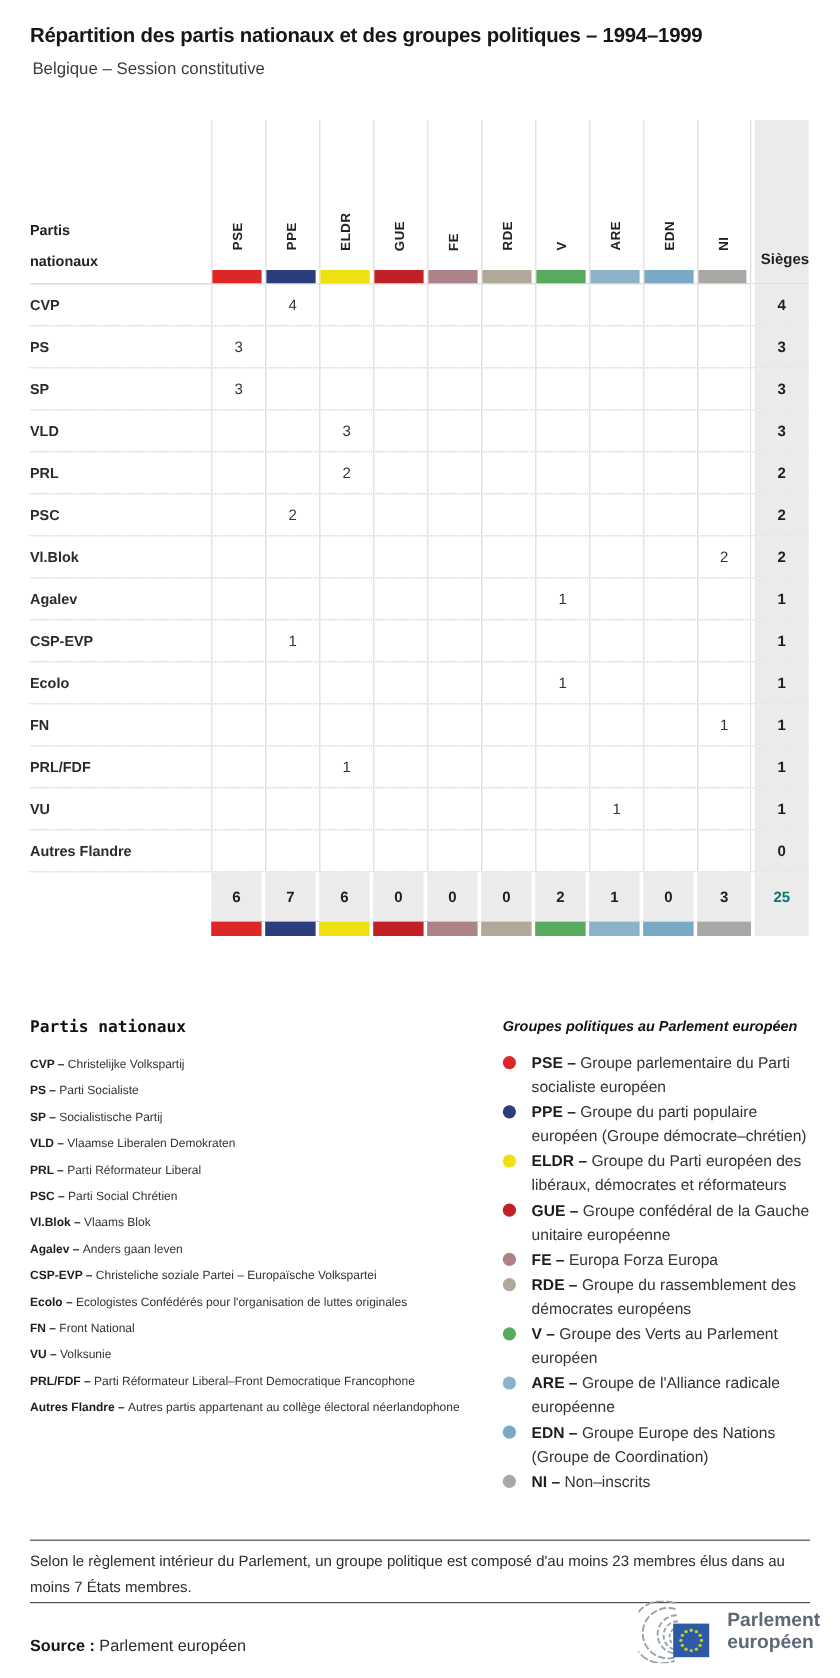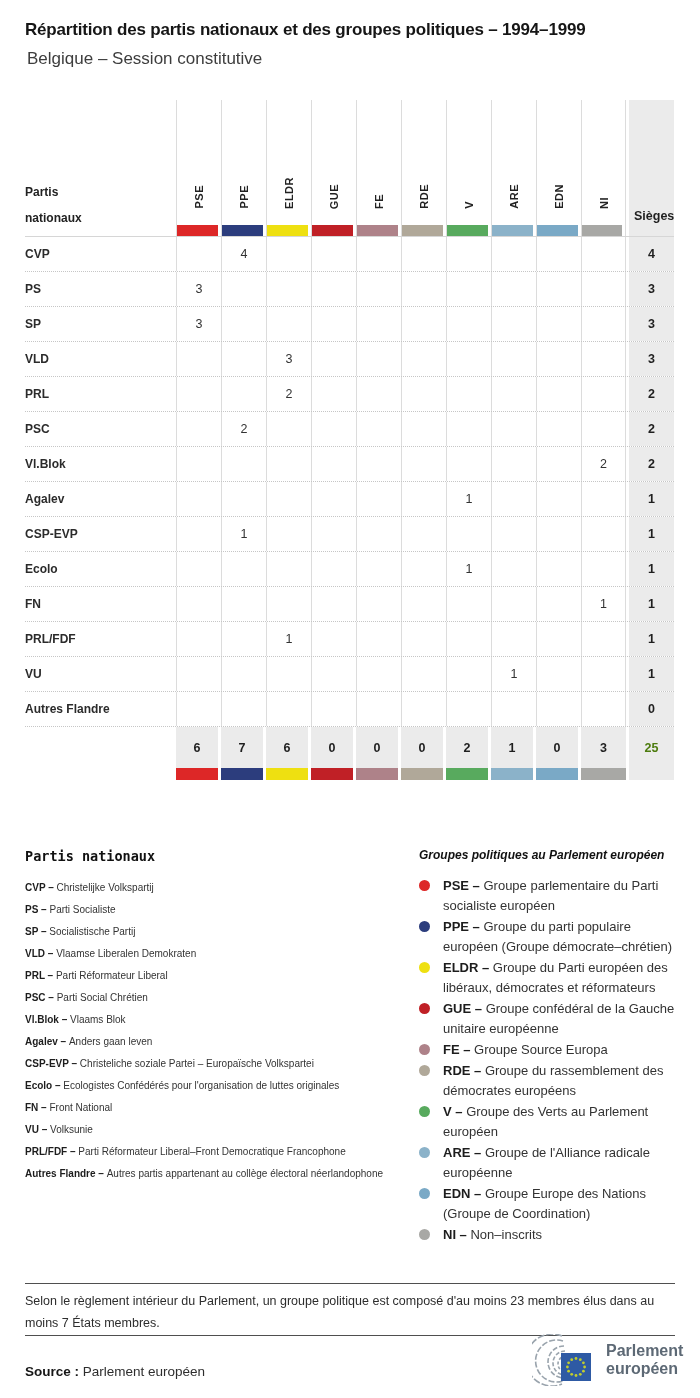--- a/index.html
+++ b/index.html
@@ -1,20 +1,20 @@
 <!DOCTYPE html>
 <html><head>
 <meta charset="utf-8">
 <style>
   html,body{margin:0;padding:0;background:#fff;}
   .page{position:relative;width:700px;height:1398px;background:#fff;overflow:hidden;
         font-family:"Liberation Sans",sans-serif;color:#2e2e2e;}
   
   .title{position:absolute;left:25px;top:20px;font-size:17px;font-weight:bold;color:#161616;letter-spacing:-.2px;}
-  .subtitle{position:absolute;left:27px;top:49px;font-size:17px;font-weight:400;color:#3d3d3d;}
+  .subtitle{position:absolute;left:27px;top:49px;font-size:14px;font-weight:400;color:#3d3d3d;}
   
   .tbl{position:absolute;left:25px;top:100px;width:649px;}
   .row{display:grid;grid-template-columns:151px repeat(10,45px) 48px;box-sizing:border-box;}
   .row *, .row{box-sizing:border-box;}
   .thead{height:137px;border-bottom:1px solid #d6d6d6;}
   .lh{display:flex;flex-direction:column;justify-content:flex-end;padding-bottom:5px;}
   .lh .txt{width:58px;overflow-wrap:anywhere;font-weight:bold;font-size:12px;line-height:26px;color:#222;}
   .gh{position:relative;border-left:1px solid #dcdcdc;display:flex;flex-direction:column;
       justify-content:flex-end;align-items:center;}
   .gh.last{border-right:1px solid #dcdcdc;}
@@ -28,21 +28,21 @@
   .dr .c{border-left:1px solid #dcdcdc;display:flex;align-items:center;justify-content:center;
          font-size:12.5px;color:#333;}
   .dr .c.last{border-right:1px solid #dcdcdc;}
   .dr .seat{background:#ebebeb;border-left:3px solid #fff;display:flex;align-items:center;
             justify-content:center;font-weight:bold;font-size:12.5px;color:#1f1f1f;}
   .tot{height:41px;}
   .tot .c{background:#ebebeb;border-right:3px solid #fff;display:flex;align-items:center;
           justify-content:center;font-weight:bold;font-size:12.5px;color:#1f1f1f;}
   .tot .c.last{border-right:none;}
   .tot .seat{background:#ebebeb;border-left:3px solid #fff;display:flex;align-items:center;
-             justify-content:center;font-weight:bold;font-size:12.5px;color:#4d7c0f;}
+             justify-content:center;font-weight:bold;font-size:12.5px;color:#0f766e;}
   .barrow{height:12px;}
   .barrow .c{border-right:3px solid #fff;}
   .barrow .c.last{border-right:none;}
   .barrow .seat{background:#ebebeb;border-left:3px solid #fff;}
   
   .pleg{position:absolute;left:25px;top:848px;width:390px;}
   .pleg-title{font-family:"DejaVu Sans Mono",monospace;font-weight:bold;font-size:13.5px;
               color:#111;margin:0 0 13px 0;}
   .pleg-item{font-size:10px;line-height:22px;color:#333;}
   .pleg-item b{color:#1d1d1d;}
@@ -377,21 +377,21 @@
         <div class="gleg-item">
           <span class="gleg-dot" style="background: rgb(238, 224, 17);"></span>
           <div><b>ELDR – </b><span>Groupe du Parti européen des libéraux, démocrates et réformateurs</span></div>
         </div>
         <div class="gleg-item">
           <span class="gleg-dot" style="background: rgb(192, 32, 38);"></span>
           <div><b>GUE – </b><span>Groupe confédéral de la Gauche unitaire européenne</span></div>
         </div>
         <div class="gleg-item">
           <span class="gleg-dot" style="background: rgb(174, 130, 137);"></span>
-          <div><b>FE – </b><span>Groupe Source Europa</span></div>
+          <div><b>FE – </b><span>Europa Forza Europa</span></div>
         </div>
         <div class="gleg-item">
           <span class="gleg-dot" style="background: rgb(176, 168, 153);"></span>
           <div><b>RDE – </b><span>Groupe du rassemblement des démocrates européens</span></div>
         </div>
         <div class="gleg-item">
           <span class="gleg-dot" style="background: rgb(88, 170, 94);"></span>
           <div><b>V – </b><span>Groupe des Verts au Parlement européen</span></div>
         </div>
         <div class="gleg-item">

